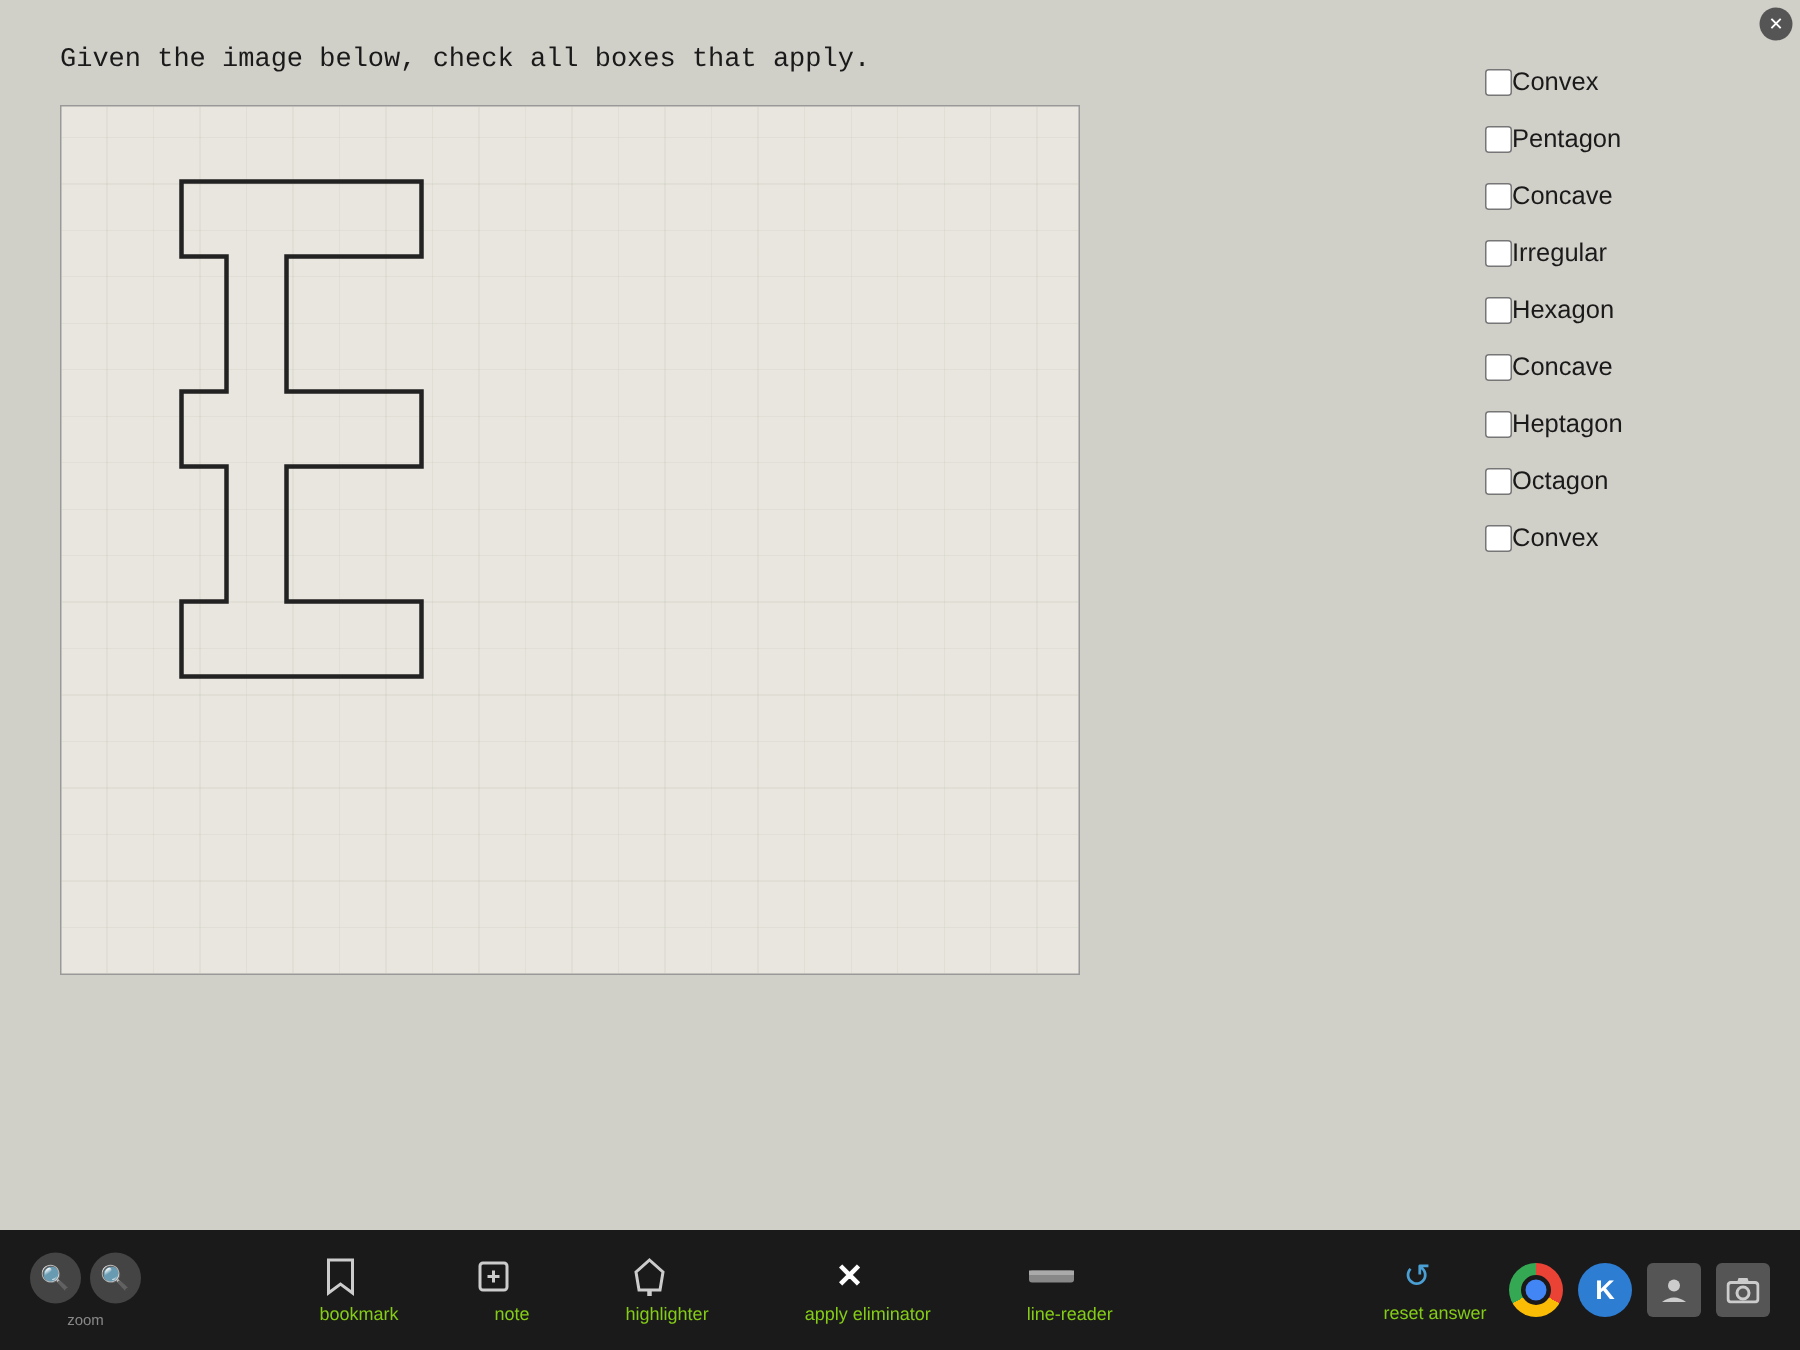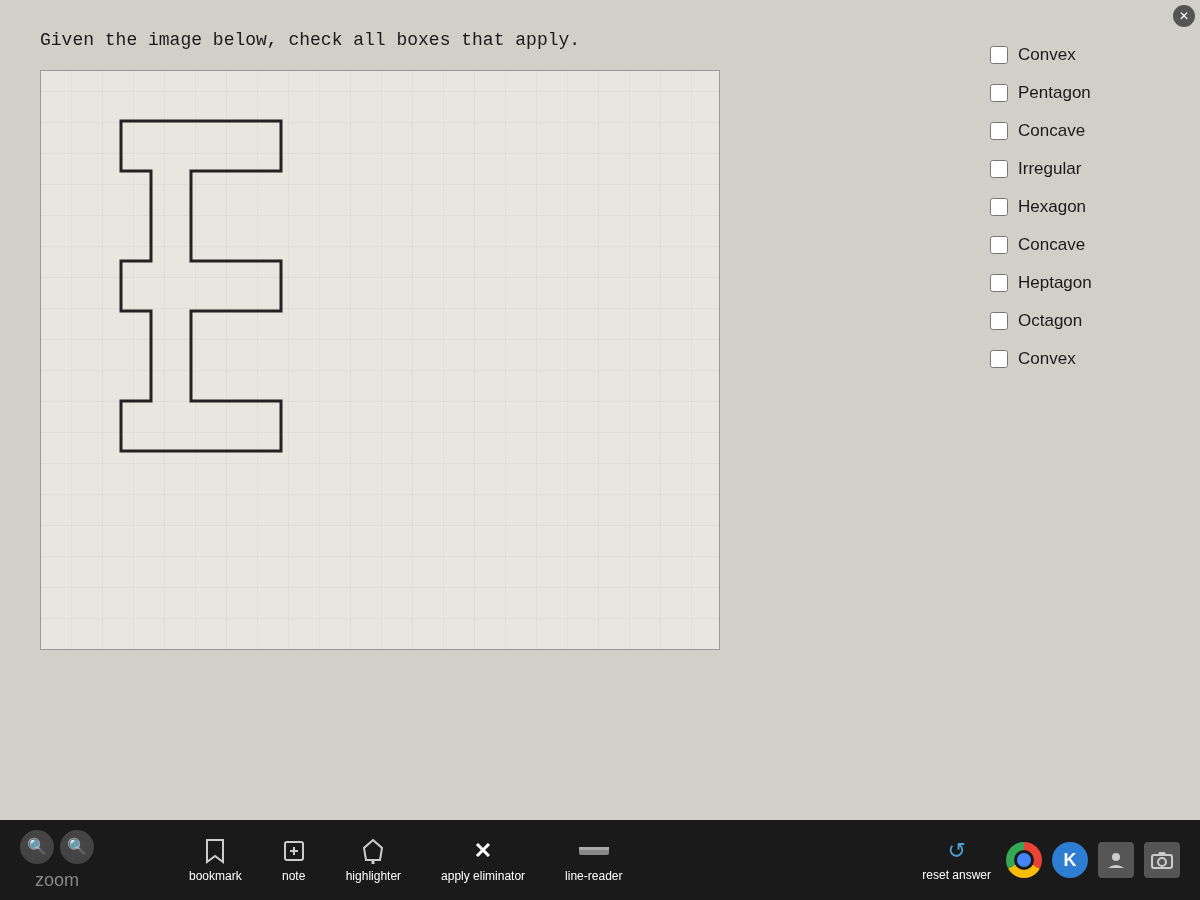--- a/index.html
+++ b/index.html
@@ -82,21 +82,20 @@
     .checkbox-list {
       margin-top: 35px;
       display: flex;
       flex-direction: column;
       gap: 18px;
     }
 
     .checkbox-item {
       display: flex;
       align-items: center;
-      gap: 10px;
       cursor: pointer;
     }
 
     .checkbox-item input[type="checkbox"] {
       width: 18px;
       height: 18px;
       cursor: pointer;
       accent-color: #555;
     }
 
@@ -147,22 +146,23 @@
     .tool-icon {
       color: white;
       font-size: 20px;
       display: flex;
       align-items: center;
       justify-content: center;
       height: 28px;
     }
 
     .tool-label {
-      color: #ffffff;
+      color: #84cc16;
       font-size: 12px;
+      margin-left: 24px;
     }
 
     .toolbar-right {
       margin-left: auto;
       display: flex;
       align-items: center;
       gap: 15px;
     }
 
     .reset-item {
@@ -256,21 +256,21 @@
       margin-right: 15px;
     }
 
     .zoom-icons {
       display: flex;
       gap: 6px;
     }
 
     .zoom-label-text {
       color: #888;
-      font-size: 18px;
+      font-size: 10px;
       margin-top: 2px;
     }
 
     
     .image-box::before {
       content: '';
       position: absolute;
       top: 0; left: 0; right: 0; bottom: 0;
       background:
         repeating-linear-gradient(

